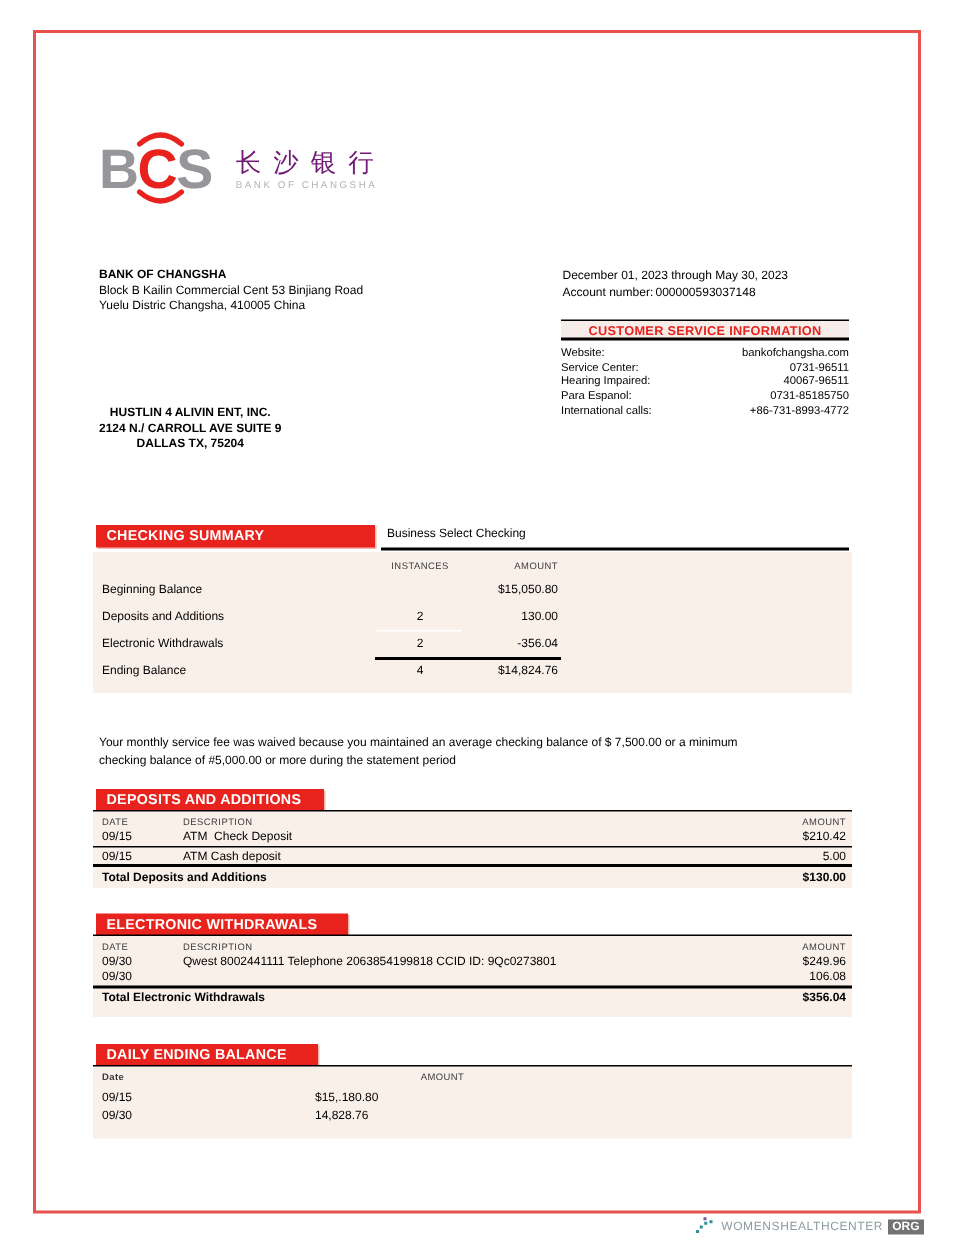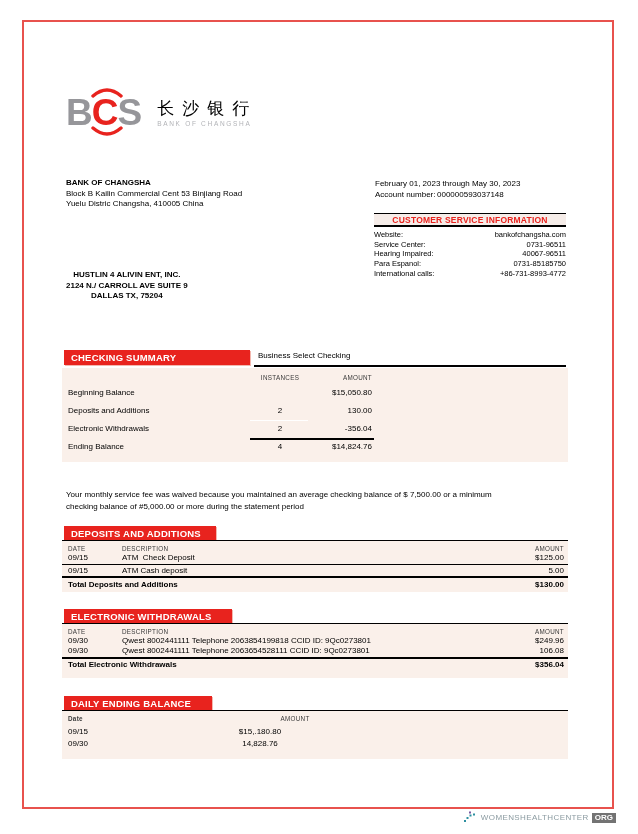--- a/index.html
+++ b/index.html
@@ -8,21 +8,21 @@
   .page { position:relative; width:638px; height:834px; background:#fff; overflow:hidden; }
   .frame { position:absolute; left:22px; top:20px; width:592px; height:789px; border:2px solid #e8524d; }
 
   
   .logo { position:absolute; left:66px; top:94px; display:flex; align-items:center; }
   .logo-letters { display:flex; align-items:center; font-weight:bold; font-size:37px; letter-spacing:-1px; color:#96969a; line-height:1; }
   .logo-c-wrap { position:relative; display:inline-block; }
   .logo-c { color:#e8231e; position:relative; z-index:1; }
   .logo-arcs { position:absolute; left:-6px; top:-9px; z-index:0; }
   .logo-cn-block { margin-left:16px; margin-top:2px; }
-  .logo-cn { font-size:17px; letter-spacing:8px; color:#000000; line-height:1.1; white-space:nowrap; }
+  .logo-cn { font-size:17px; letter-spacing:8px; color:#701a75; line-height:1.1; white-space:nowrap; }
   .logo-en { font-size:6.5px; letter-spacing:1.7px; color:#b2b3b7; margin-top:2px; white-space:nowrap; }
 
   
   .bank-addr { position:absolute; left:66px; top:178px; font-size:8px; line-height:10.5px; }
   .bank-addr .b { font-weight:bold; }
   .stmt-info { position:absolute; left:375px; top:179px; font-size:8px; line-height:10.5px; width:192px; }
   .acct-row { display:flex; }
   .acct-row .lbl { width:62px; }
   .recipient { position:absolute; left:66px; top:270px; font-size:8px; font-weight:bold; line-height:10.5px;text-align:center; }
 
@@ -49,21 +49,21 @@
   .t-date { position:absolute; left:6px; font-size:8px; }
   .t-desc { position:absolute; left:60px; font-size:8px; white-space:pre; }
   .t-amt  { position:absolute; right:4px; font-size:8px; text-align:right; }
   .t-total-lbl { position:absolute; left:6px; font-size:8px; font-weight:bold; }
   .t-total-amt { position:absolute; right:4px; font-size:8px; font-weight:bold; }
 
   .fee-note { position:absolute; left:66px; top:489px; width:456px; font-size:8px; line-height:11.5px; }
 
   
   .d-date { position:absolute; left:6px; font-size:8px; }
-  .d-amt  { position:absolute; left:148px; width:100px; text-align:center; font-size:8px; }
+  .d-amt  { position:absolute; left:148px; width:100px; text-align:left; font-size:8px; }
 
   
   .footer { position:absolute; right:22px; top:811px; display:flex; align-items:center; gap:3px; }
   .footer-name { font-size:8px; color:#8b9ba1; letter-spacing:0.4px; }
   .footer-tld { font-size:8px; font-weight:bold; color:#fff; background:#737373; padding:0.5px 3px; }
 </style>
 </head>
 <body>
 
 <div class="page">
@@ -87,21 +87,21 @@
     </div>
   </div>
 
   <div class="bank-addr">
     <div class="b">BANK OF CHANGSHA</div>
     <div>Block B Kailin Commercial Cent 53 Binjiang Road</div>
     <div>Yuelu Distric Changsha, 410005 China</div>
   </div>
 
   <div class="stmt-info">
-    <div>February 01, 2023 through May 30, 2023</div>
+    <div>December 01, 2023 through May 30, 2023</div>
     <div class="acct-row">
       <span class="lbl">Account number:</span>
       <span>000000593037148</span>
     </div>
   </div>
 
   <div class="cs-box">
     <div class="cs-title">CUSTOMER SERVICE INFORMATION</div>
     <div class="cs-rows">
       <div class="cs-row">
@@ -163,21 +163,21 @@
 
   <div class="bar" style="left:64px; top:526px; width:152px;">DEPOSITS AND ADDITIONS</div>
   <div class="hline" style="left:62px; top:540px; width:506px; height:1.5px;"></div>
   <div class="panel" style="left:62px; top:541px; width:506px; height:51px;">
     <div class="t-colhead" style="left:6px; top:4px;">DATE</div>
     <div class="t-colhead" style="left:60px; top:4px;">DESCRIPTION</div>
     <div class="t-colhead" style="right:4px; top:4px; position:absolute;">AMOUNT</div>
 
     <div class="t-date" style="top:12px;">09/15</div>
     <div class="t-desc" style="top:12px;">ATM  Check Deposit</div>
-    <div class="t-amt" style="top:12px;">$125.00</div>
+    <div class="t-amt" style="top:12px;">$210.42</div>
     <div class="hline" style="left:0; top:22.5px; width:506px; height:1px;"></div>
 
     <div class="t-date" style="top:25px;">09/15</div>
     <div class="t-desc" style="top:25px;">ATM Cash deposit</div>
     <div class="t-amt" style="top:25px;">5.00</div>
     <div class="hline" style="left:0; top:35px; width:506px; height:2px;"></div>
 
     <div class="t-total-lbl" style="top:39px;text-align:right;">Total Deposits and Additions</div>
     <div class="t-total-amt" style="top:39px;">$130.00</div>
   </div>
@@ -187,21 +187,20 @@
   <div class="panel" style="left:62px; top:624px; width:506px; height:54px;">
     <div class="t-colhead" style="left:6px; top:4px;">DATE</div>
     <div class="t-colhead" style="left:60px; top:4px;">DESCRIPTION</div>
     <div class="t-colhead" style="right:4px; top:4px; position:absolute;">AMOUNT</div>
 
     <div class="t-date" style="top:12px;">09/30</div>
     <div class="t-desc" style="top:12px;">Qwest 8002441111 Telephone 2063854199818 CCID ID: 9Qc0273801</div>
     <div class="t-amt" style="top:12px;">$249.96</div>
 
     <div class="t-date" style="top:22px;">09/30</div>
-    <div class="t-desc" style="top:22px;">Qwest 8002441111 Telephone 2063654528111 CCID ID: 9Qc0273801</div>
     <div class="t-amt" style="top:22px;">106.08</div>
     <div class="hline" style="left:0; top:32.5px; width:506px; height:2px;"></div>
 
     <div class="t-total-lbl" style="top:36px;">Total Electronic Withdrawals</div>
     <div class="t-total-amt" style="top:36px;">$356.04</div>
   </div>
 
   <div class="bar" style="left:64px; top:696px; width:148px;">DAILY ENDING BALANCE</div>
   <div class="hline" style="left:62px; top:710px; width:506px; height:1.5px;"></div>
   <div class="panel" style="left:62px; top:711px; width:506px; height:48px;">

